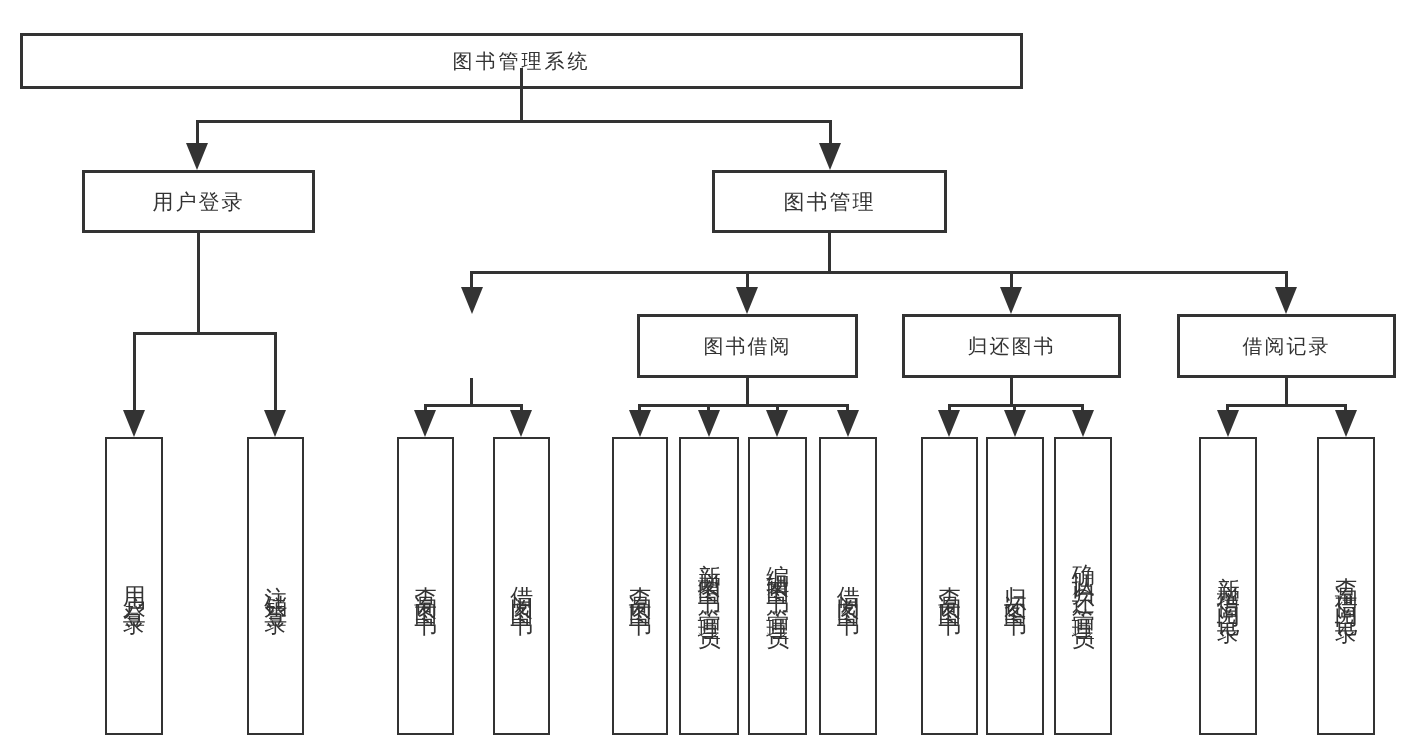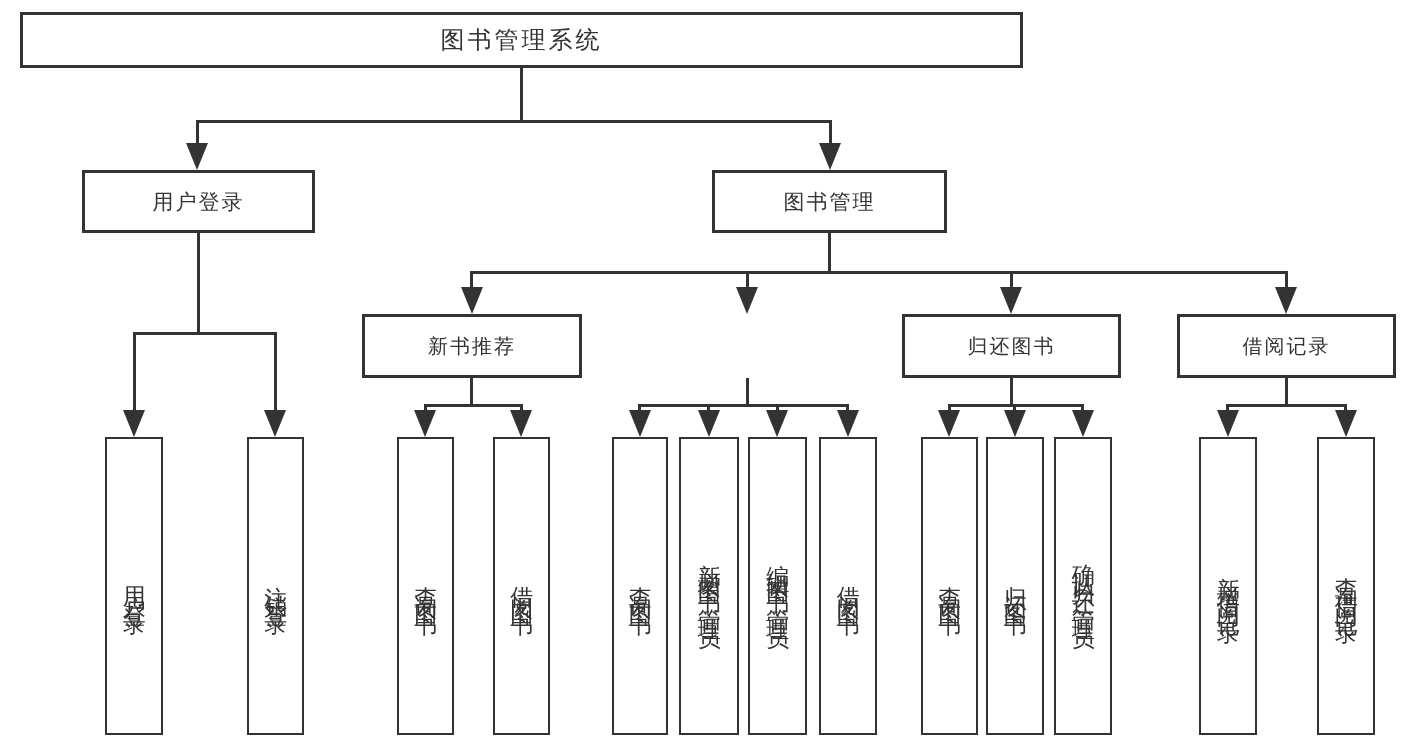--- a/index.html
+++ b/index.html
@@ -19,21 +19,21 @@
     position: absolute;
     box-sizing: border-box;
     border: 3px solid #333333;
     background: #ffffff;
     color: #333333;
     display: flex;
     align-items: center;
     justify-content: center;
     text-align: center;
   }
-  .box-root  { font-size: 24px; letter-spacing: 3px; }
+  .box-root  { font-size: 20px; letter-spacing: 3px; margin-top: 21px; }
   .box-l2    { font-size: 21px; letter-spacing: 2px; }
   .box-l3    { font-size: 20px; letter-spacing: 2px; }
   .box-leaf  { border-width: 2px; }
   .vtext {
     writing-mode: vertical-rl;
     text-orientation: mixed;
     font-size: 23px;
     line-height: 1.1;
     letter-spacing: 9px;
     color: #333333;
@@ -93,22 +93,22 @@
   <div class="hline" style="left:471px; top:271px; width:817px;"></div>
   <div class="vline" style="left:470px; top:271px; height:18px;"></div>
   <div class="arrow" style="left:461px; top:287px;"></div>
   <div class="vline" style="left:746px; top:271px; height:18px;"></div>
   <div class="arrow" style="left:736px; top:287px;"></div>
   <div class="vline" style="left:1010px; top:271px; height:18px;"></div>
   <div class="arrow" style="left:1000px; top:287px;"></div>
   <div class="vline" style="left:1285px; top:271px; height:18px;"></div>
   <div class="arrow" style="left:1275px; top:287px;"></div>
 
-  <div class="box box-l3" style="left:362px; top:314px; width:220px; height:64px;">
-    <span>新书推荐</span>
+  <div class="box box-l3" style="left:637px; top:314px; width:221px; height:64px;">
+    <span>图书借阅</span>
   </div>
   <div class="box box-l3" style="left:902px; top:314px; width:219px; height:64px;">
     <span>归还图书</span>
   </div>
   <div class="box box-l3" style="left:1177px; top:314px; width:219px; height:64px;">
     <span>借阅记录</span>
   </div>
 
   <div class="vline" style="left:470px; top:378px; height:29px;"></div>
   <div class="hline" style="left:424px; top:404px; width:98px;"></div>

